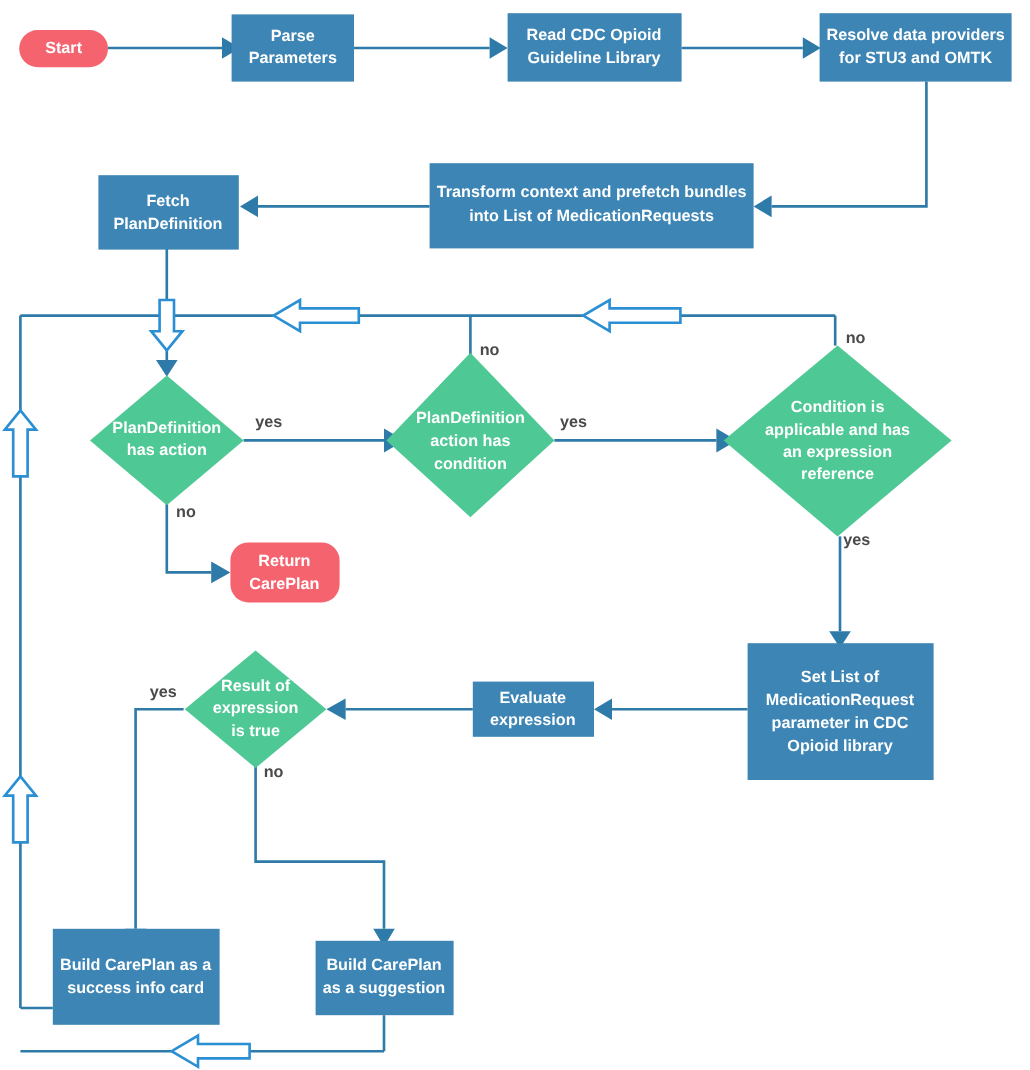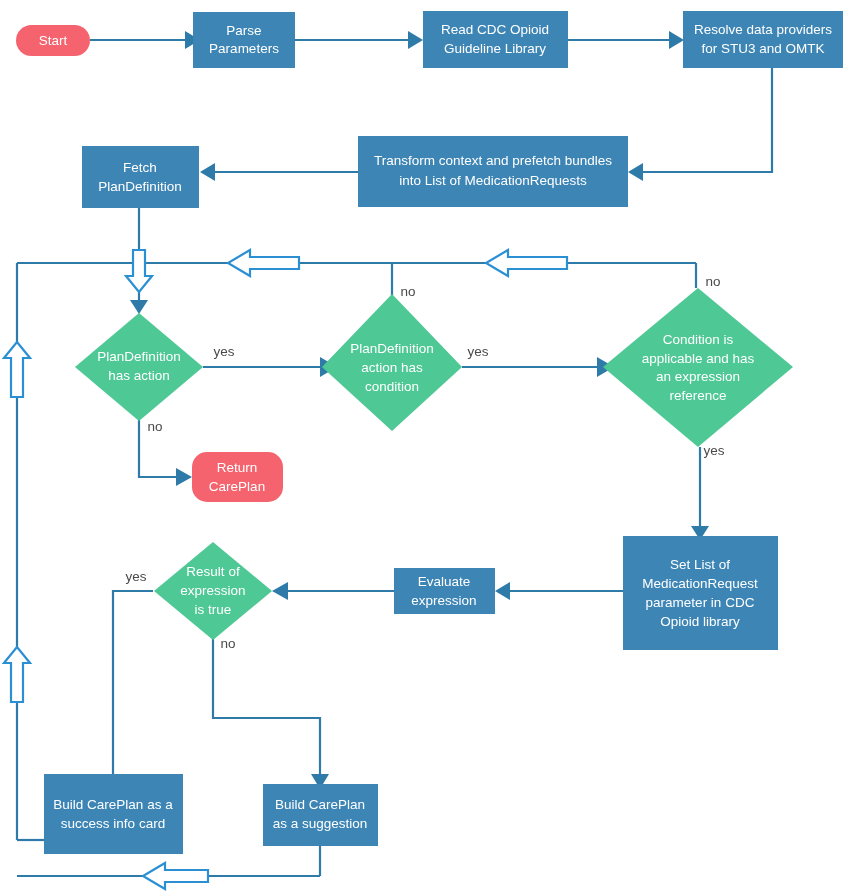--- a/index.html
+++ b/index.html
@@ -10,20 +10,21 @@
   body {
     width: 858px;
     height: 892px;
     font-family: "Liberation Sans", sans-serif;
     overflow: hidden;
   }
   #diagram-root {
     position: relative;
     width: 858px;
     height: 812px;
+    font-weight: bold;
   }
   svg#flowchart {
     display: block;
     width: 858px;
     height: 892px;
   }
   .node-label {
     fill: #ffffff;
     font-family: "Liberation Sans", sans-serif;
     font-size: 13.5px;

